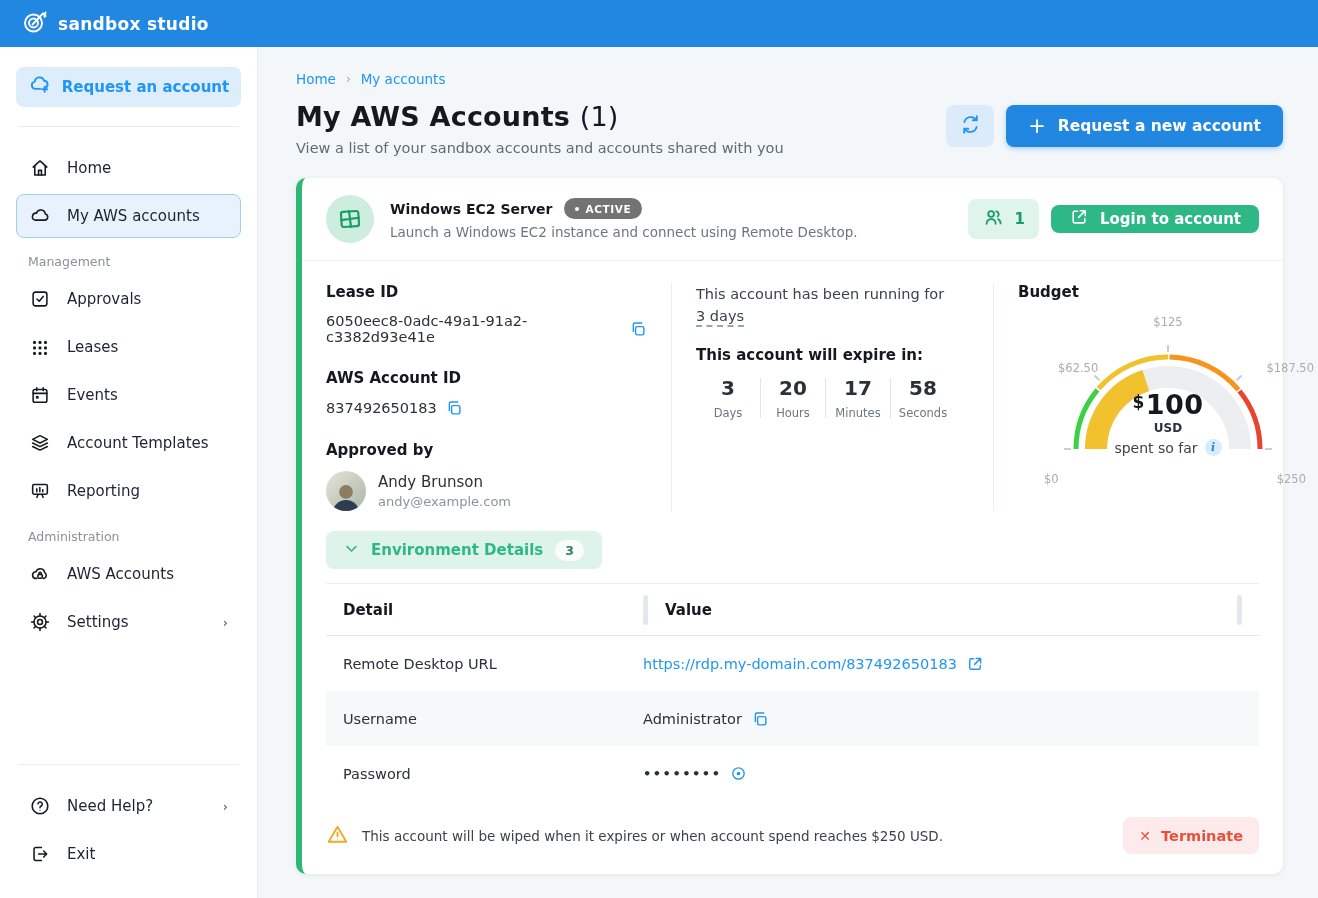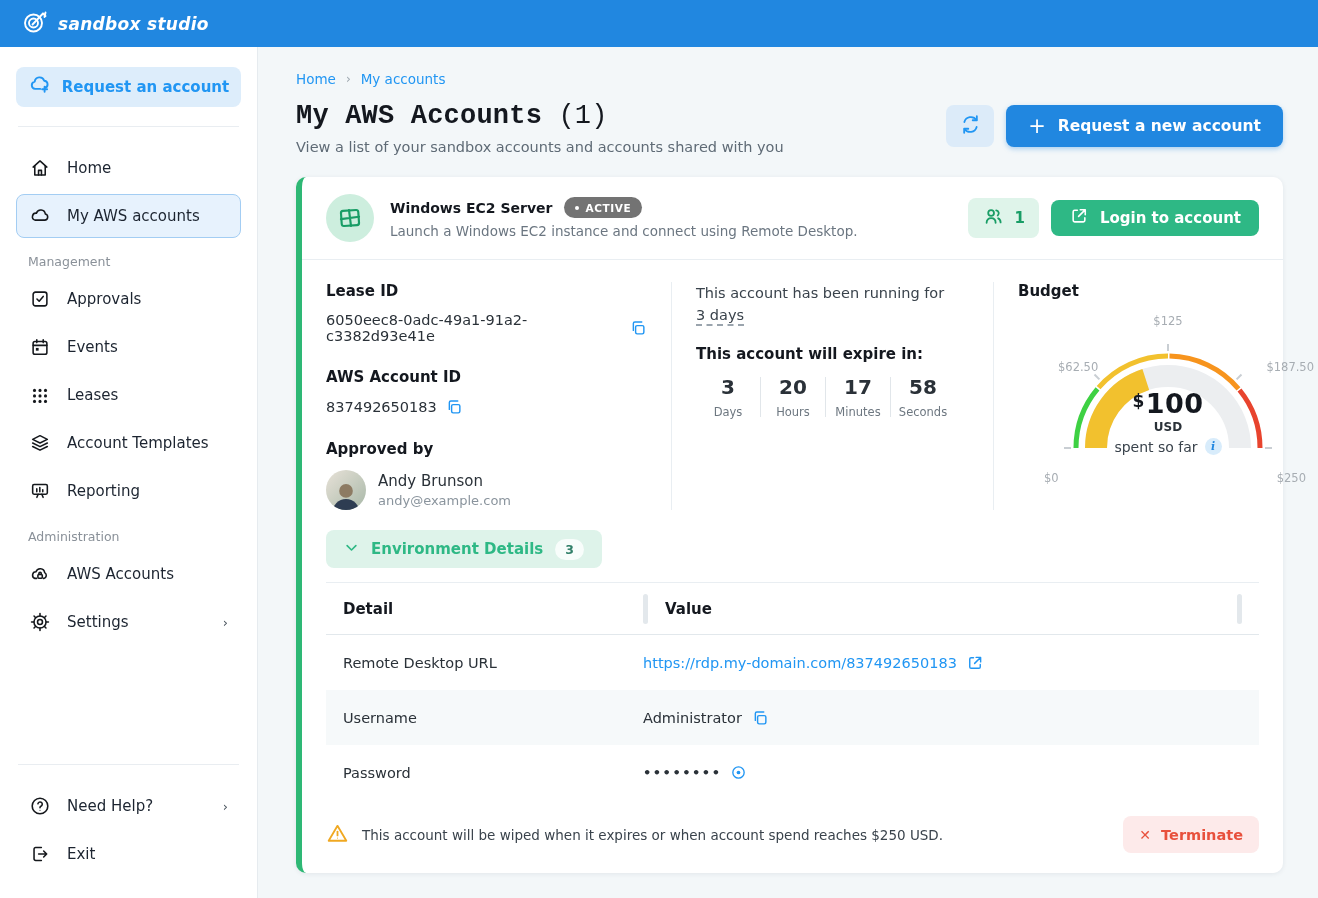--- a/index.html
+++ b/index.html
@@ -1,20 +1,20 @@
 <!DOCTYPE html>
 <html><head>
 <meta charset="utf-8">
 <style>
   * { margin:0; padding:0; box-sizing:border-box; }
   html,body { width:1318px; height:898px; overflow:hidden; }
   body { font-family:"DejaVu Sans","Liberation Sans",sans-serif; background:#f3f7f9; color:#1c2430; }
 
   
-  .topbar { position:fixed; top:0; left:0; right:0; height:47px; background:#2187e0; display:flex; align-items:center; padding:0 22px; z-index:50;font-style:italic; }
+  .topbar { position:fixed; top:0; left:0; right:0; height:47px; background:#2187e0; display:flex; align-items:center; padding:0 22px; z-index:50; }
   .brand { display:flex; align-items:center; gap:9px; color:#fff; }
   .brand-name { font-size:17px; font-weight:600; letter-spacing:.3px; }
   .topbar-right { margin-left:auto; display:flex; align-items:center; gap:18px; color:#fff; }
   .lang { font-size:13px; font-weight:700; letter-spacing:.5px; cursor:pointer; }
   .icon-btn { background:none; border:none; cursor:pointer; display:flex; align-items:center; }
   .topbar-divider { width:1px; height:26px; background:rgba(255,255,255,.4); }
   .userchip { display:flex; align-items:center; gap:9px; cursor:pointer; }
   .avatar { width:28px; height:28px; border-radius:50%; background:linear-gradient(135deg,#dfe6ee,#8fa3bb); border:2px solid rgba(255,255,255,.85); display:flex; align-items:flex-end; justify-content:center; overflow:hidden; }
   .avatar svg { display:block; }
   .username { font-size:15px; font-weight:500; }
@@ -35,41 +35,41 @@
   svg.stroke-blue { fill:none; stroke:#2196f3; stroke-width:1.9; stroke-linecap:round; stroke-linejoin:round; }
   svg.stroke-white { fill:none; stroke:#fff; stroke-width:1.9; stroke-linecap:round; stroke-linejoin:round; }
   svg.stroke-green { fill:none; stroke:#199d66; stroke-width:1.9; stroke-linecap:round; stroke-linejoin:round; }
 
   
   .main { position:absolute; top:47px; left:258px; width:1060px; padding:24px 35px 0 38px; }
   .breadcrumb { display:flex; align-items:center; gap:10px; font-size:13.5px; }
   .breadcrumb a { color:#2196f3; text-decoration:none; cursor:pointer; }
   .crumb-sep { color:#9aa4ad; font-size:12px; }
   .header-row { display:flex; align-items:flex-start; margin-top:14px; }
-  .page-title { font-size:27px; font-weight:700; color:#14181f; letter-spacing:.2px;font-family:Liberation Mono, monospace; }
+  .page-title { font-size:27px; font-weight:700; color:#14181f; letter-spacing:.2px; }
   .page-title .count { font-weight:400; }
   .page-subtitle { font-size:14.5px; color:#5f6b76; margin-top:8px; }
   .header-actions { margin-left:auto; display:flex; gap:12px; align-items:center; margin-top:4px; }
   .refresh-btn { width:48px; height:42px; border:none; border-radius:8px; background:#dcebf9; cursor:pointer; display:flex; align-items:center; justify-content:center; }
   .primary-btn { height:42px; border:none; border-radius:8px; background:#2187e0; color:#fff; font-family:inherit; font-size:15.5px; font-weight:600; padding:0 22px; display:flex; align-items:center; gap:12px; cursor:pointer; box-shadow:0 2px 5px rgba(33,135,224,.35); }
   .plus-glyph { font-size:21px; font-weight:400; line-height:1; }
 
   
   .card { margin-top:22px; background:#fff; border-radius:10px; border-left:6px solid #2eb875; box-shadow:0 1px 5px rgba(20,40,60,.08); }
   .card-header { display:flex; align-items:center; padding:17px 24px; border-bottom:1px solid #e9eef2; }
   .acct-avatar { width:48px; height:48px; border-radius:50%; background:#cdeede; display:flex; align-items:center; justify-content:center; flex:0 0 48px; }
   .acct-head-text { margin-left:16px; }
   .acct-title-row { display:flex; align-items:center; gap:12px; }
   .acct-name { font-size:14px; font-weight:700; color:#14181f; }
   .status-badge { background:#737373; color:#fff; font-size:10.5px; font-weight:700; letter-spacing:.6px; border-radius:12px; padding:5px 11px 4px; display:flex; align-items:center; gap:6px; }
   .status-dot { width:4px; height:4px; border-radius:50%; background:#fff; display:inline-block; }
   .acct-desc { font-size:13.5px; color:#6b7681; margin-top:5px; }
   .card-header-actions { margin-left:auto; display:flex; gap:12px; align-items:center; }
   .users-chip { height:40px; background:#dff4ea; border:none; border-radius:8px; padding:0 14px; display:flex; align-items:center; gap:9px; color:#199d66; font-size:15px; font-weight:700; font-family:inherit; cursor:pointer; }
-  .login-btn { height:36px; background:#2eb885; border:none; border-radius:8px; color:#fff; font-family:inherit; font-size:15px; font-weight:600; padding:0 18px; display:flex; align-items:center; gap:11px; cursor:pointer; }
+  .login-btn { height:28px; background:#2eb885; border:none; border-radius:8px; color:#fff; font-family:inherit; font-size:15px; font-weight:600; padding:0 18px; display:flex; align-items:center; gap:11px; cursor:pointer; }
 
   
   .card-body { display:flex; padding:22px 24px 6px; }
   .col { padding-right:24px; }
   .col-1 { flex:0 0 345px; }
   .col-2 { flex:0 0 322px; border-left:1px solid #e9eef2; padding-left:24px; }
   .col-3 { flex:1; border-left:1px solid #e9eef2; padding-left:24px; }
   .field-label { font-size:15px; font-weight:700; color:#14181f; margin-bottom:12px; }
   .field-value { font-size:14.5px; color:#2a3138; display:flex; align-items:center; gap:8px; margin-bottom:24px; }
   .copy-btn { background:none; border:none; cursor:pointer; display:flex; padding:0; }
@@ -183,46 +183,46 @@
       <svg width="22" height="22" viewBox="0 0 24 24" class="stroke">
         <rect x="4.5" y="4.5" width="15" height="15" rx="2.5"></rect>
           <path d="M8.7 12 l2.4 2.4 L15.5 9.2"></path>
       </svg>
     </span>
     <span>Approvals</span>
   </div>
 
   <div class="nav-item">
     <span class="nav-icon">
-      <svg width="22" height="22" viewBox="0 0 24 24" class="stroke">
-        <rect x="4.5" y="6" width="15" height="14" rx="2"></rect>
-          <path d="M4.5 10.2 H19.5 M8.5 4 V7.2 M15.5 4 V7.2"></path>
-        <rect x="7.5" y="13" width="3" height="3" fill="#15181c" stroke="none"></rect>
-      </svg>
-    </span>
-    <span>Events</span>
-  </div>
-
-  <div class="nav-item">
-    <span class="nav-icon">
       <svg width="22" height="22" viewBox="0 0 24 24">
         <g fill="#15181c">
           <circle cx="6" cy="7" r="1.7"></circle>
             <circle cx="12" cy="7" r="1.7"></circle>
             <circle cx="18" cy="7" r="1.7"></circle>
           <circle cx="6" cy="13" r="1.7"></circle>
             <circle cx="12" cy="13" r="1.7"></circle>
             <circle cx="18" cy="13" r="1.7"></circle>
           <circle cx="6" cy="19" r="1.7"></circle>
             <circle cx="12" cy="19" r="1.7"></circle>
             <circle cx="18" cy="19" r="1.7"></circle>
         </g>
       </svg>
     </span>
     <span>Leases</span>
+  </div>
+
+  <div class="nav-item">
+    <span class="nav-icon">
+      <svg width="22" height="22" viewBox="0 0 24 24" class="stroke">
+        <rect x="4.5" y="6" width="15" height="14" rx="2"></rect>
+          <path d="M4.5 10.2 H19.5 M8.5 4 V7.2 M15.5 4 V7.2"></path>
+        <rect x="7.5" y="13" width="3" height="3" fill="#15181c" stroke="none"></rect>
+      </svg>
+    </span>
+    <span>Events</span>
   </div>
 
   <div class="nav-item">
     <span class="nav-icon">
       <svg width="22" height="22" viewBox="0 0 24 24" class="stroke">
         <path d="M12 4 L20 8 L12 12 L4 8 Z"></path>
           <path d="M4 12 L12 16 L20 12"></path>
           <path d="M4 15.8 L12 19.8 L20 15.8"></path>
       </svg>
     </span>

